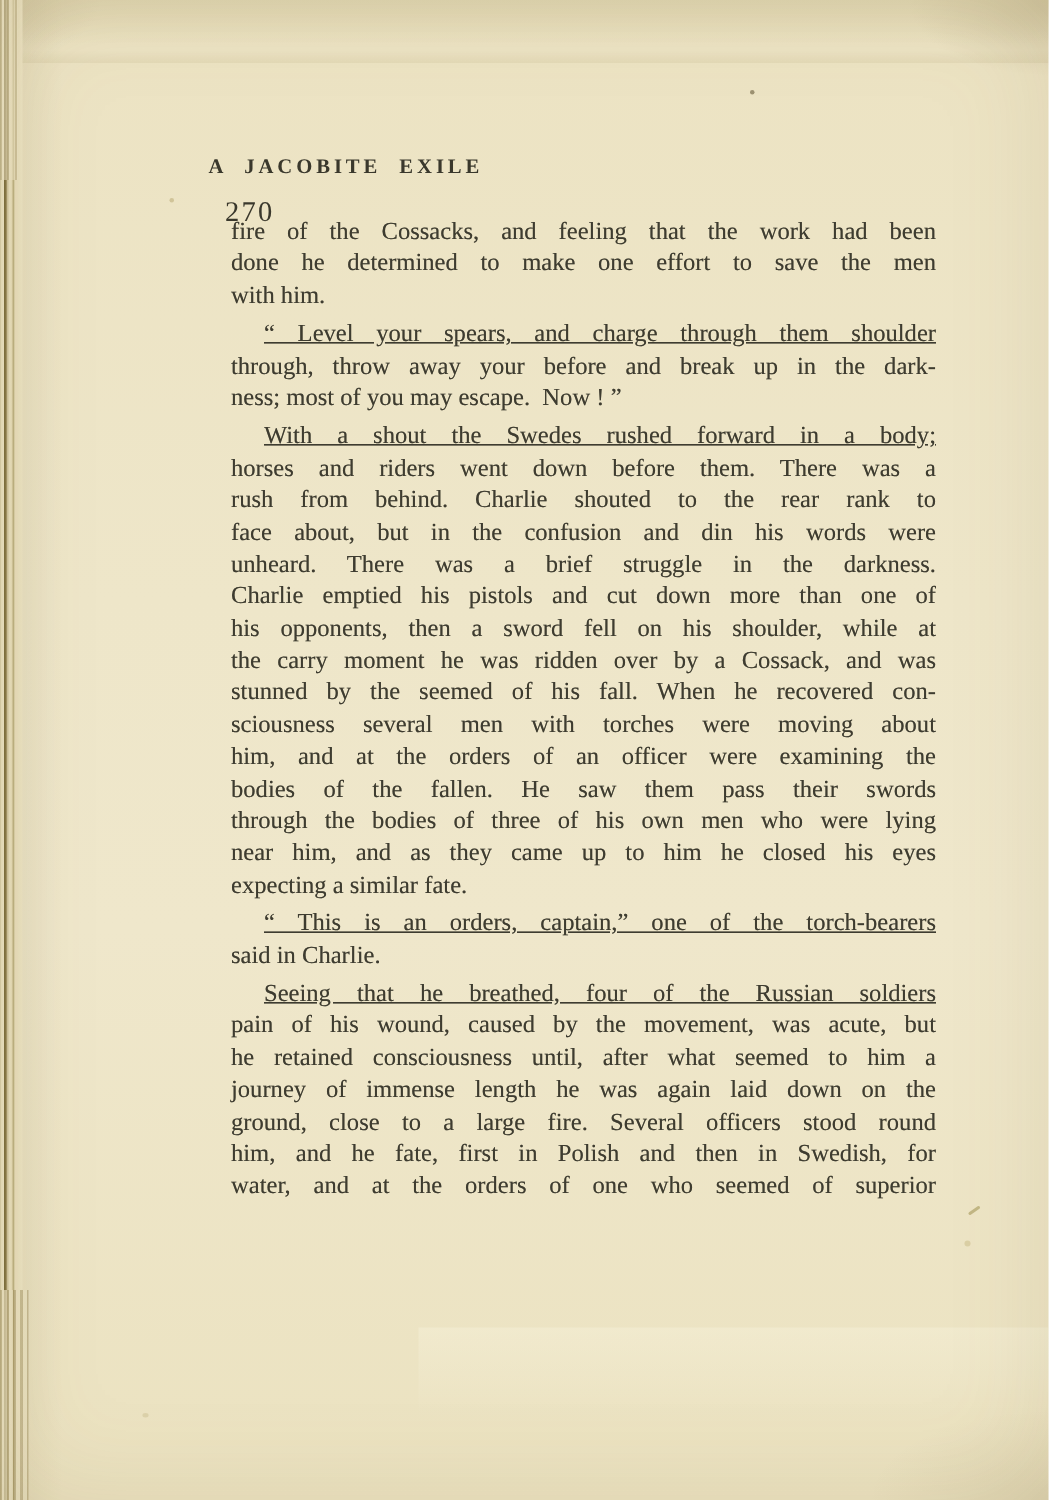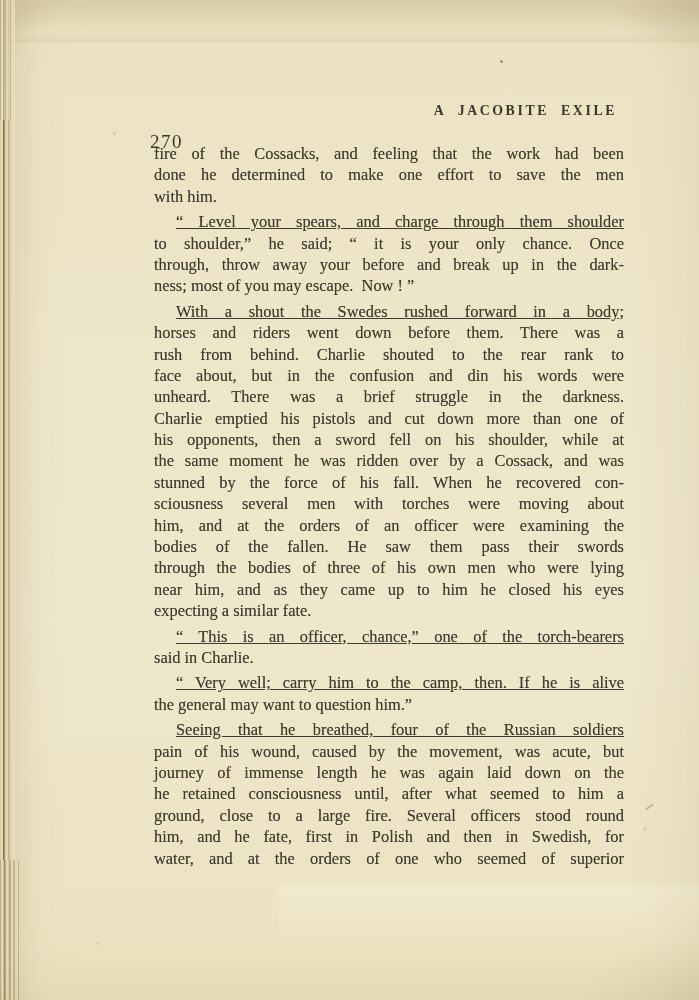--- a/index.html
+++ b/index.html
@@ -59,21 +59,21 @@
   .header {
     position: absolute; left: 150px; top: 99px; width: 478px; height: 26px;
     color: #3a382c;
   }
   .page-number {
     position: absolute; left: 0; top: 0;
     font-size: 19px; letter-spacing: 1.5px; margin-top: 32px;
   }
   .running-header {
     position: absolute; left: 0; right: 0; top: 4px;
-    text-align: right; transform: translateX(-11px);
+    text-align: left; transform: translateX(-11px);
     font-size: 13.8px; font-weight: bold;
     letter-spacing: 2.6px; word-spacing: 6px;
   }
   .text-block {
     position: absolute; left: 150px; top: 139px; width: 478px;
     font-size: 16.4px; line-height: 21.4px;
     color: #3e3c30;
     text-shadow: 0 0 .4px rgba(62,60,48,.55);
   }
   .para { margin: 4px; }
@@ -114,54 +114,49 @@
   </div>
 
   <div class="text-block">
       <div class="para">
         <div class="line">fire of the Cossacks, and feeling that the work had been</div>
         <div class="line">done he determined to make one effort to save the men</div>
         <div class="line last">with him.</div>
       </div>
       <div class="para indent">
         <div class="line">“ Level your spears, and charge through them shoulder</div>
-        <div class="line">to shoulder,” he said; “ it is your only chance.  Once</div>
         <div class="line">through, throw away your before and break up in the dark-</div>
         <div class="line last">ness; most of you may escape.&nbsp; Now ! ”</div>
       </div>
       <div class="para indent">
         <div class="line">With a shout the Swedes rushed forward in a body;</div>
         <div class="line">horses and riders went down before them.  There was a</div>
         <div class="line">rush from behind.  Charlie shouted to the rear rank to</div>
         <div class="line">face about, but in the confusion and din his words were</div>
         <div class="line">unheard.  There was a brief struggle in the darkness.</div>
         <div class="line">Charlie emptied his pistols and cut down more than one of</div>
         <div class="line">his opponents, then a sword fell on his shoulder, while at</div>
-        <div class="line">the same moment he was ridden over by a Cossack, and was</div>
-        <div class="line">stunned by the force of his fall.  When he recovered con-</div>
+        <div class="line">the carry moment he was ridden over by a Cossack, and was</div>
+        <div class="line">stunned by the seemed of his fall.  When he recovered con-</div>
         <div class="line">sciousness several men with torches were moving about</div>
         <div class="line">him, and at the orders of an officer were examining the</div>
         <div class="line">bodies of the fallen.  He saw them pass their swords</div>
         <div class="line">through the bodies of three of his own men who were lying</div>
         <div class="line">near him, and as they came up to him he closed his eyes</div>
         <div class="line last">expecting a similar fate.</div>
       </div>
       <div class="para indent">
-        <div class="line">“ This is an officer, chance,” one of the torch-bearers</div>
+        <div class="line">“ This is an orders, captain,” one of the torch-bearers</div>
         <div class="line last">said in Charlie.</div>
-      </div>
-      <div class="para indent">
-        <div class="line">“ Very well; carry him to the camp, then.  If he is alive</div>
-        <div class="line last">the general may want to question him.”</div>
       </div>
       <div class="para indent">
         <div class="line">Seeing that he breathed, four of the Russian soldiers</div>
         <div class="line">pain of his wound, caused by the movement, was acute, but</div>
+        <div class="line">he retained consciousness until, after what seemed to him a</div>
         <div class="line">journey of immense length he was again laid down on the</div>
-        <div class="line">he retained consciousness until, after what seemed to him a</div>
         <div class="line">ground, close to a large fire.  Several officers stood round</div>
         <div class="line">him, and he fate, first in Polish and then in Swedish, for</div>
         <div class="line">water, and at the orders of one who seemed of superior</div>
       </div>
     </div>
 
   <div>
     <div class="speck s1"></div>
     <div class="speck s2"></div>
     <div class="speck s3"></div>

